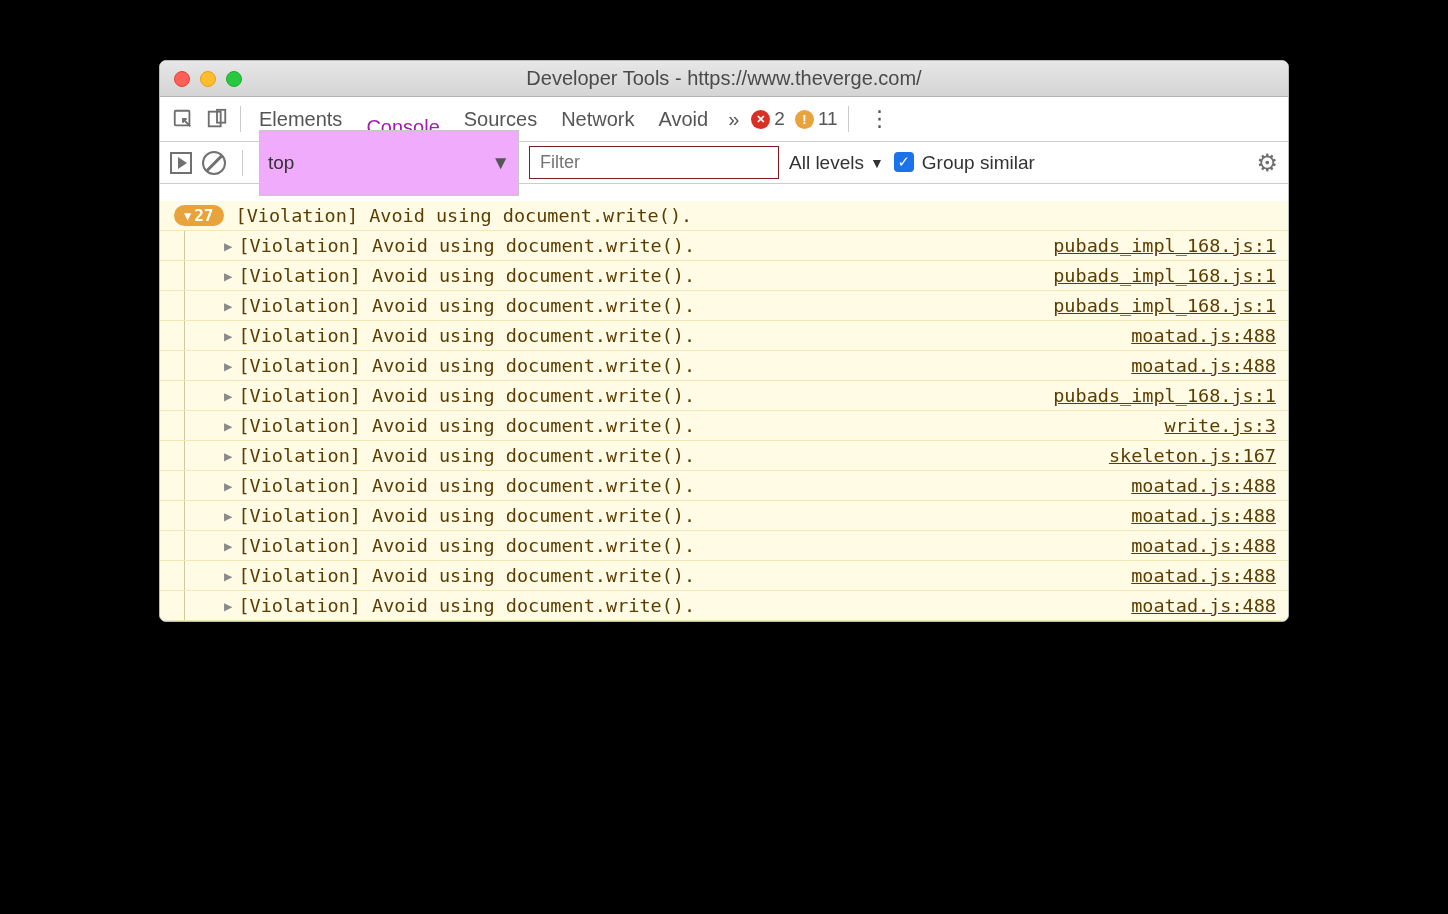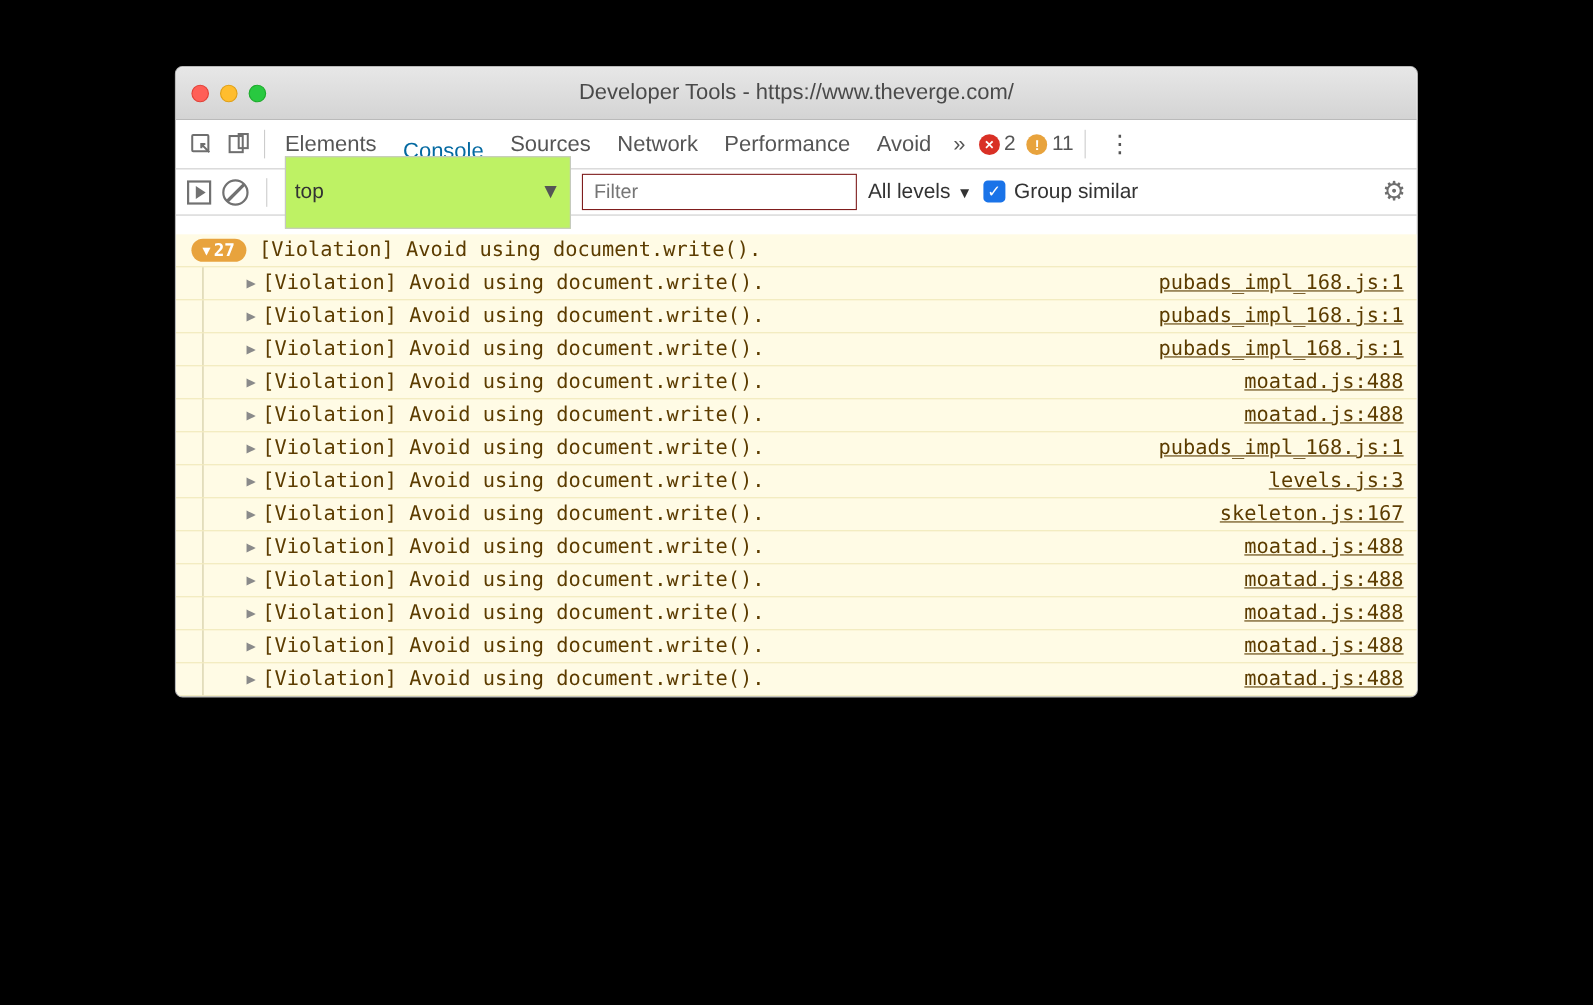--- a/index.html
+++ b/index.html
@@ -15,21 +15,21 @@
   }
   .window {
     width: 1130px;
     background: #fff;
     border-radius: 7px;
     box-shadow: 0 20px 60px rgba(0,0,0,.5);
     overflow: hidden;
     border: 1px solid #b9b9b9;
   }
   .titlebar {
-    height: 48px;
+    height: 36px;
     background: linear-gradient(#e7e7e7,#d4d4d4);
     border-bottom: 1px solid #b3b3b3;
     display: flex;
     align-items: center;
     position: relative;
   }
   .traffic {
     display: flex;
     gap: 10px;
     padding-left: 14px;
@@ -43,38 +43,38 @@
     font-size:20px; color:#4a4a4a; pointer-events:none;
   }
   .tabs {
     height:45px; display:flex; align-items:center;
     border-bottom:1px solid #ccc; padding:0 6px;
     font-size:20px; color:#555;
   }
   .tbicon { width:34px; display:flex; align-items:center; justify-content:center; color:#6e6e6e; }
   .tbsep { width:1px; height:26px; background:#ccc; margin:0 6px; }
   .tab { padding:0 12px; height:100%; display:flex; align-items:center; cursor:default;text-align:center; }
-  .tab.active { color:#0369a1; border-bottom:5px solid #737373; margin-bottom:-1px; padding-top:19px; }
+  .tab.active { color:#a21caf; border-bottom:3px solid #737373; margin-bottom:-1px; padding-top:19px; }
   .more { padding:0 8px; color:#555; }
   .counts { display:flex; align-items:center; gap:4px; margin-left:4px; font-size:19px; }
   .badge { width:19px; height:19px; border-radius:50%; display:inline-flex; align-items:center; justify-content:center; color:#fff; font-size:14px; font-weight:bold; }
   .badge.err { background:#d93025; }
   .badge.err::before { content:"✕"; font-size:11px; }
   .badge.warn { background:#e8a33d; }
   .badge.warn::before { content:"!"; font-size:13px; }
   .kebab { padding:0 14px; color:#555; font-size:22px; }
   .toolbar {
     height:42px; display:flex; align-items:center; gap:10px;
     padding:0 10px; border-bottom:1px solid #ccc; font-size:19px; color:#333;
   }
   .play { width:22px;height:22px;border:2px solid #717171;display:flex;align-items:center;justify-content:center;color:#717171;}
   .play::before{content:"";border-left:9px solid #717171;border-top:6px solid transparent;border-bottom:6px solid transparent;margin-left:2px;}
   .noicon { width:24px;height:24px;border:2.5px solid #717171;border-radius:50%;position:relative;}
   .noicon::before{content:"";position:absolute;width:22px;height:2.5px;background:#717171;top:9px;left:-1px;transform:rotate(-45deg);}
-  .ctx { display:flex;align-items:center;border:1px solid #c6c6c6;padding:21px 8px;width:260px;justify-content:space-between;background:#bef264;}
+  .ctx { display:flex;align-items:center;border:1px solid #c6c6c6;padding:21px 8px;width:260px;justify-content:space-between;background:#f0abfc;}
   .ctx .arrow{color:#555;}
   .filter { border:1px solid #7f1d1d;padding:5px 10px;width:250px;font-size:18px;color:#888;background:#fff;}
   .levels { display:flex;align-items:center;gap:6px;}
   .chk { width:20px;height:20px;background:#1a73e8;border-radius:4px;display:inline-flex;align-items:center;justify-content:center;color:#fff;font-size:15px;}
   .chk::before{content:"✓";}
   .gear { margin-left:auto;color:#6e6e6e;font-size:24px;}
   .console { background:#fffbe5;margin-top:17px; }
   .grouphdr {
     display:flex;align-items:center;gap:12px;
     padding:4px 8px 4px 14px;
@@ -124,21 +124,20 @@
           <rect x="3" y="4" width="13" height="16"></rect>
           <rect x="12" y="2" width="9" height="14"></rect>
         </svg>
     </div>
     <div class="tbsep"></div>
     <div id="tabs-container" style="display:flex;height:100%;">
         <div class="tab">Elements</div>
         <div class="tab active">Console</div>
         <div class="tab">Sources</div>
         <div class="tab">Network</div>
-        <div class="tab">Performance</div>
         <div class="tab">Avoid</div>
       </div>
     <div class="more">»</div>
     <div class="counts">
       <span class="badge err"></span>
       <span>2</span>
       <span class="badge warn" style="margin-left:6px;"></span>
       <span>11</span>
     </div>
     <div class="tbsep" style="margin-left:10px;"></div>
@@ -199,21 +198,21 @@
           <span class="src">moatad.js:488</span>
         </div>
         <div class="row">
           <span class="tri">▶</span>
           <span>[Violation] Avoid using document.write().</span>
           <span class="src">pubads_impl_168.js:1</span>
         </div>
         <div class="row">
           <span class="tri">▶</span>
           <span>[Violation] Avoid using document.write().</span>
-          <span class="src">levels.js:3</span>
+          <span class="src">write.js:3</span>
         </div>
         <div class="row">
           <span class="tri">▶</span>
           <span>[Violation] Avoid using document.write().</span>
           <span class="src">skeleton.js:167</span>
         </div>
         <div class="row">
           <span class="tri">▶</span>
           <span>[Violation] Avoid using document.write().</span>
           <span class="src">moatad.js:488</span>

